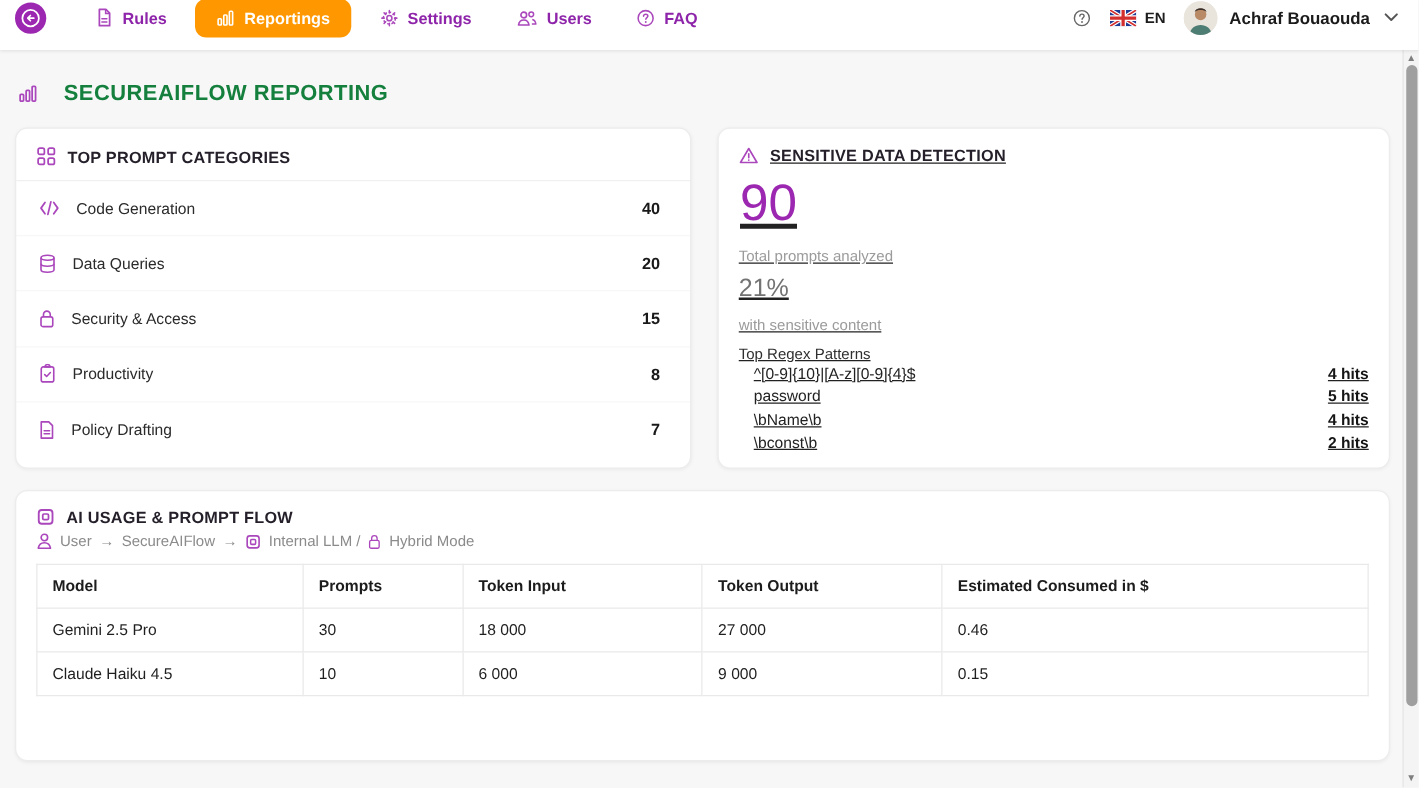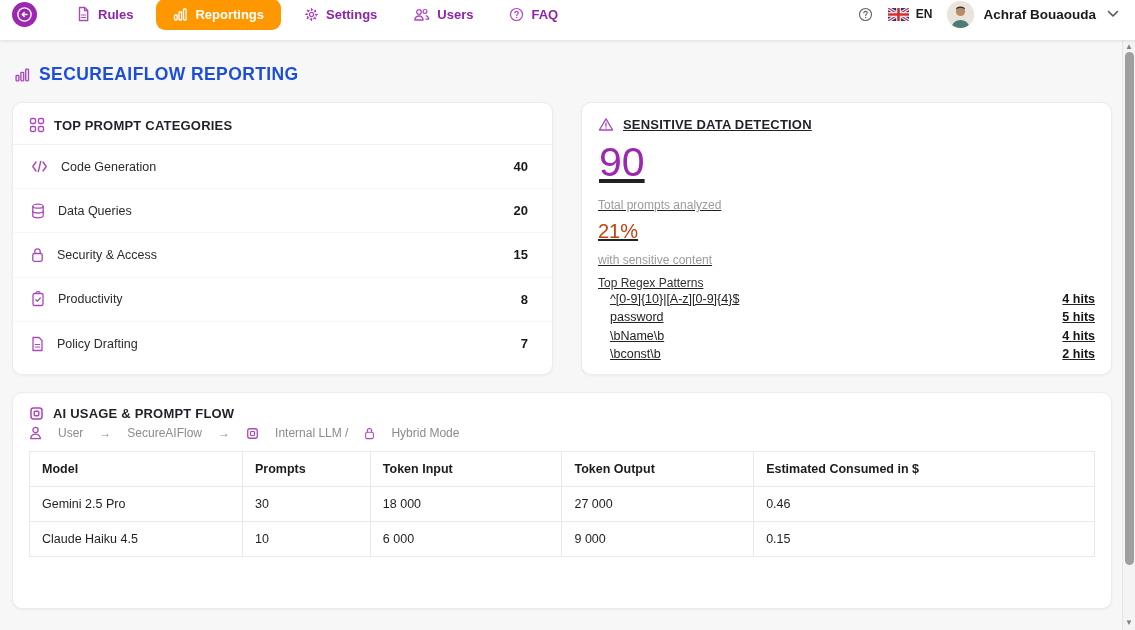--- a/index.html
+++ b/index.html
@@ -40,26 +40,26 @@
   .lang { display:flex; align-items:center; gap:7px; font-size:12px; font-weight:700; color:#1d1d1d; cursor:pointer; }
   .user { display:flex; align-items:center; gap:9px; font-weight:700; font-size:13.5px; color:#1b1b1b; cursor:pointer; }
   .user .chev { color:#555; display:flex; margin-left:2px; }
   .avatar {
     width:27px; height:27px; border-radius:50%; overflow:hidden;
     background:#e9e4dc; display:flex; align-items:flex-end; justify-content:center;
   }
   
   .content { padding:14px 23px 0 12px; }
   .page-title {
-    display:flex; align-items:center; gap:8px;
+    display:flex; align-items:center; gap:20px;
     margin:10px 0 17px 2px;
-    font-size:17.5px; font-weight:800; color:#1d4ed8; letter-spacing:.4px;
+    font-size:17.5px; font-weight:800; color:#15803d; letter-spacing:.4px;
   }
   .page-title .ticon { color:#ab47bc; display:flex; }
-  .cards-row { display:flex; gap:28px;justify-content:space-between; }
+  .cards-row { display:flex; gap:21px;justify-content:space-between; }
   .card {
     background:#fff; border:1px solid #ececec; border-radius:10px;
     box-shadow:0 1px 3px rgba(0,0,0,.05);
   }
   .card-head {
     display:flex; align-items:center; gap:9px;
     font-weight:700; font-size:13px; color:#241f29; letter-spacing:.2px;
   }
   .card-head .hicon { color:#ab47bc; display:flex; }
   
@@ -71,32 +71,32 @@
   }
   .cat-item:last-child { border-bottom:none; }
   .cat-icon { color:#ab47bc; display:flex; margin-right:13px; }
   .cat-label { font-size:12.5px; color:#2b2b2b; }
   .cat-value { margin-left:auto; font-weight:700; font-size:13px; color:#191919; }
   
   .card-sensitive { flex:1; height:273px; padding:14px 16px 12px;text-decoration:underline; }
   .big-number { font-size:41px; color:#9c27b0; line-height:1; margin:10px 0 0 1px; font-weight:400; }
   .muted { color:#9b9b9b; font-size:12px; }
   .lbl-total { margin-top:15px; }
-  .percent { color:#c2410c; font-size:20px; margin-top:8px; }
+  .percent { color:#737373; font-size:20px; margin-top:8px; }
   .lbl-with { margin-top:10px; }
   .patterns-title { font-size:12px; color:#2f2f2f; margin-top:9px; }
   .pattern-row {
     display:flex; align-items:center;
     padding:1.5px 0 1.5px 12px; font-size:12.5px; color:#222; line-height:15.5px;
   }
   .pattern-hits { margin-left:auto; font-weight:700; font-size:12.5px; color:#151515; }
   
   .card-usage { margin-top:17px; height:217px; padding:13px 16px; }
   .flow-sub {
-    display:flex; align-items:center; gap:16px;
+    display:flex; align-items:center; gap:6px;
     margin-top:5px; font-size:12px; color:#8b8b8b;
   }
   .flow-sub .ficon { color:#ab47bc; display:flex; }
   table.usage {
     width:100%; border-collapse:collapse; margin-top:11px;
     font-size:12.5px; color:#1f1f1f;
   }
   table.usage th, table.usage td {
     border:1px solid #e9e9e9; text-align:left;
     padding:0 12px; height:35px;

